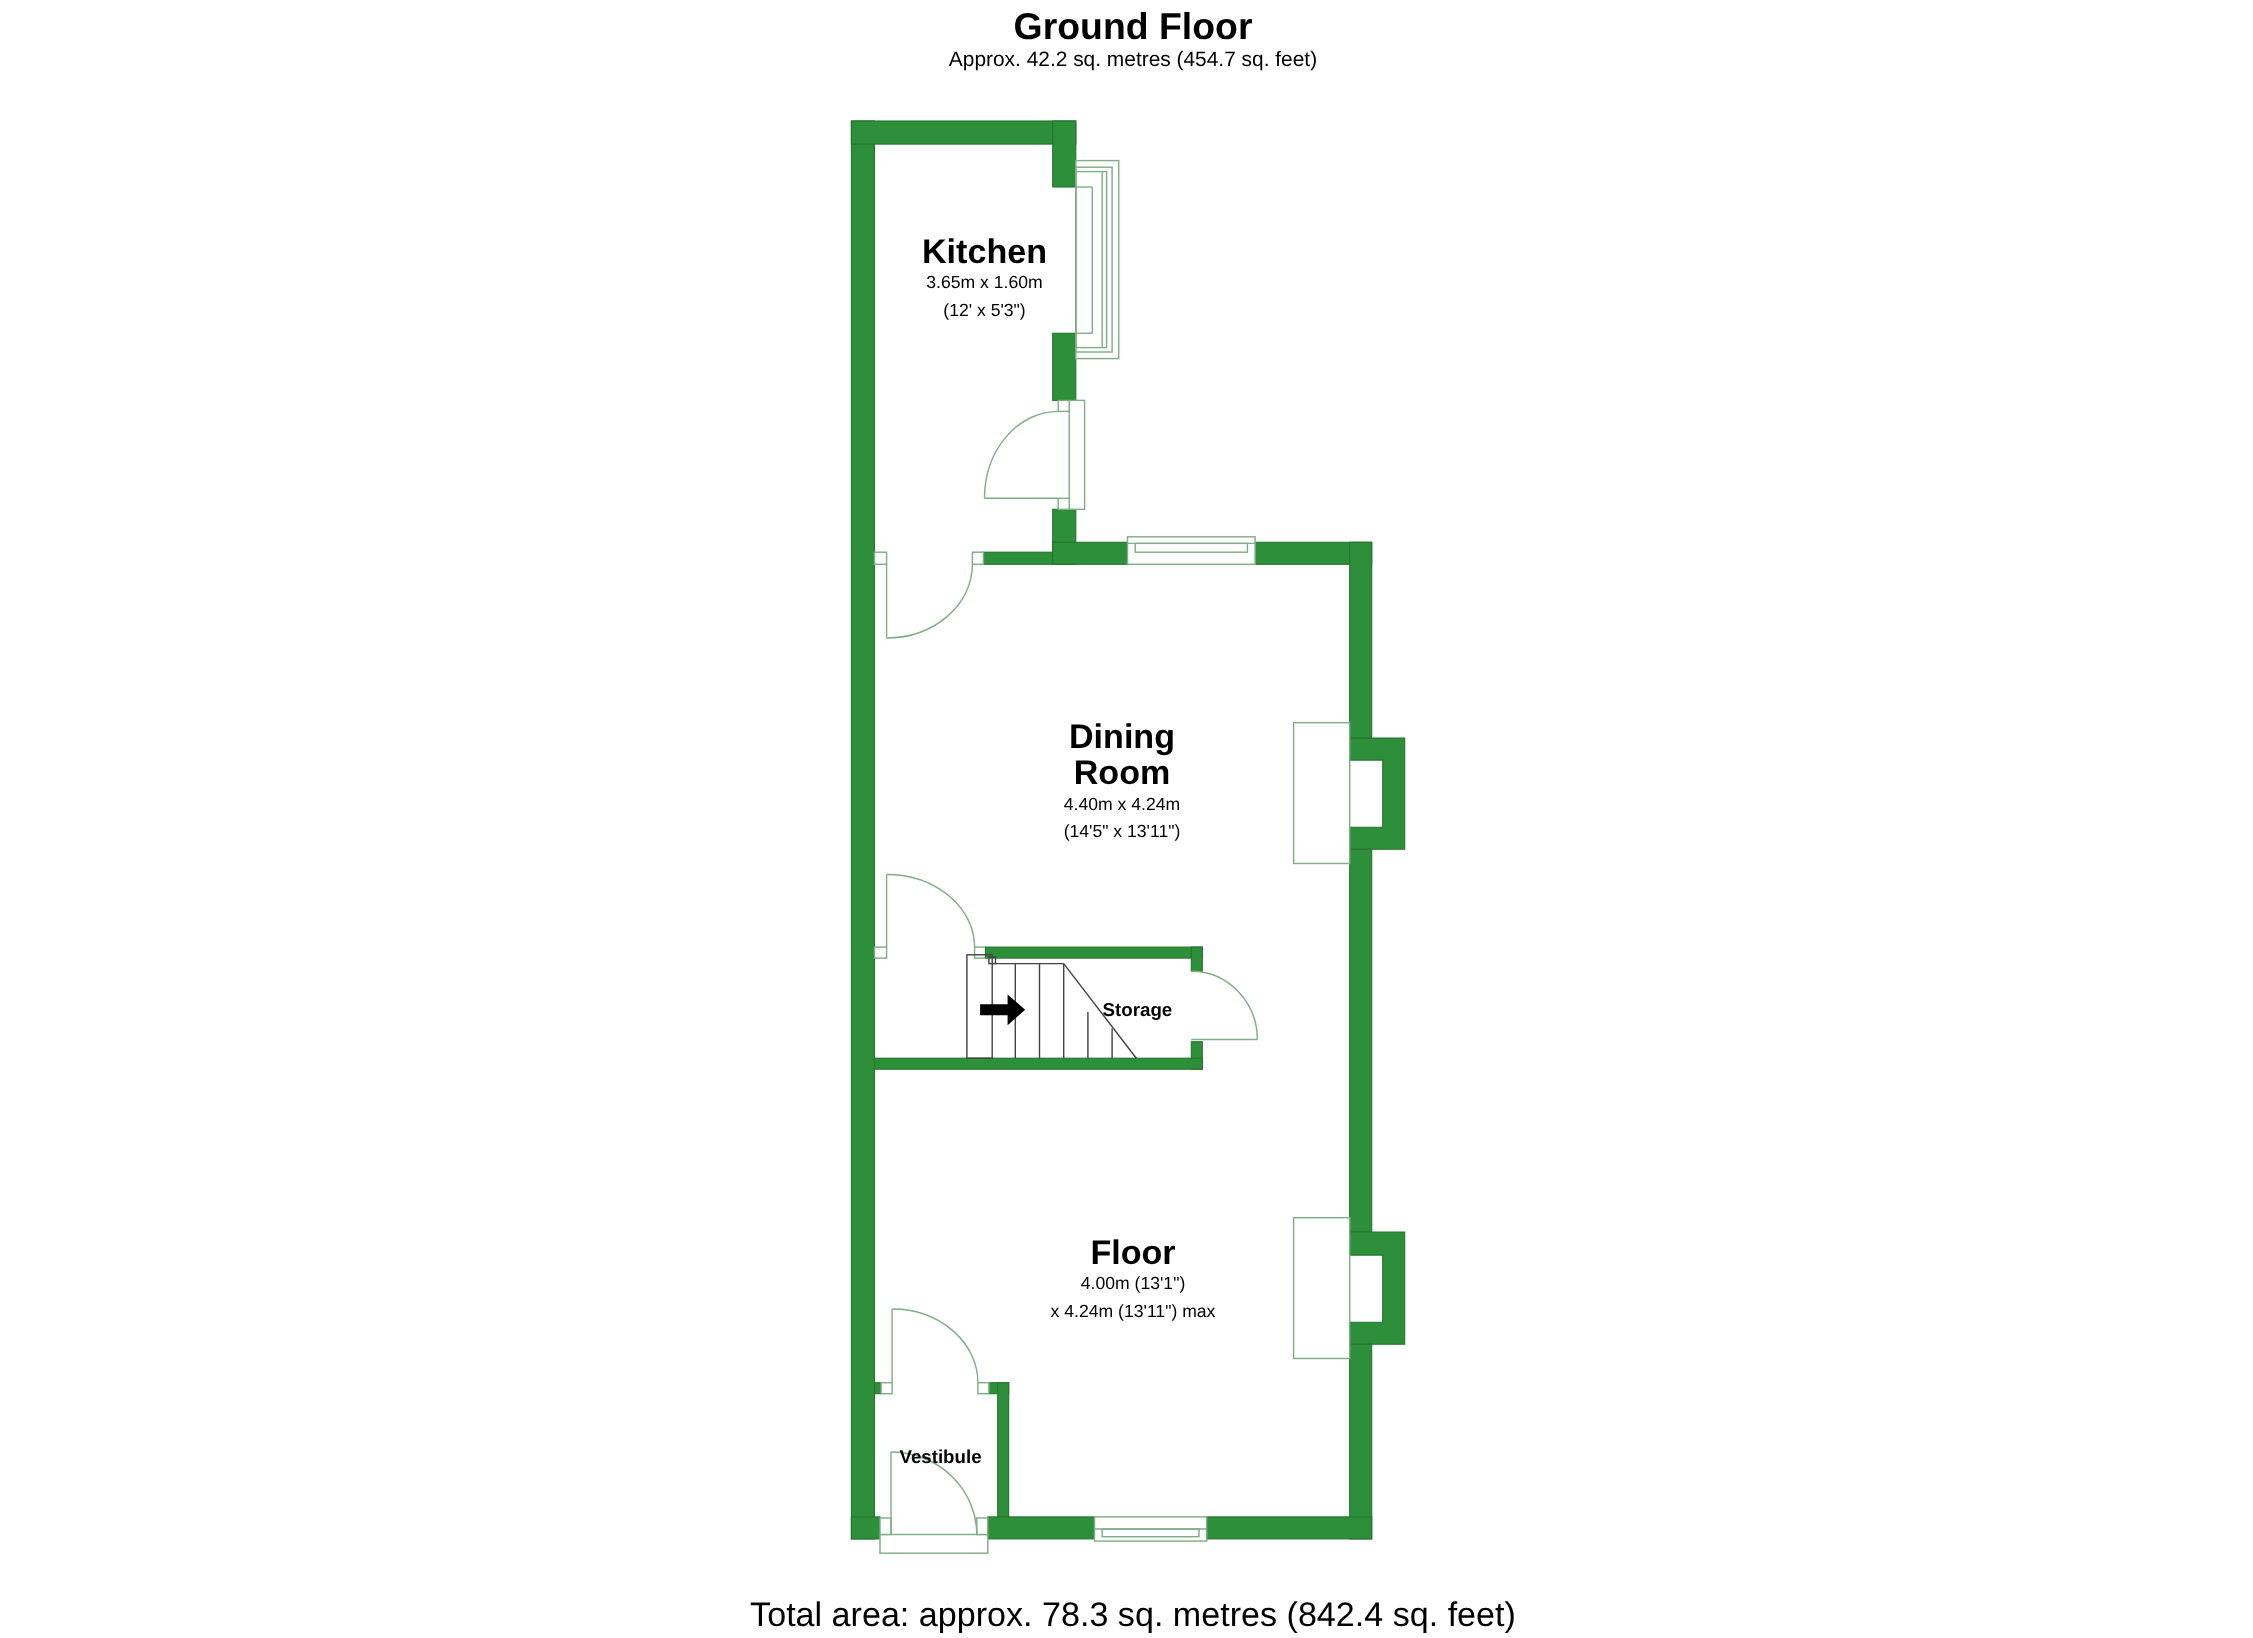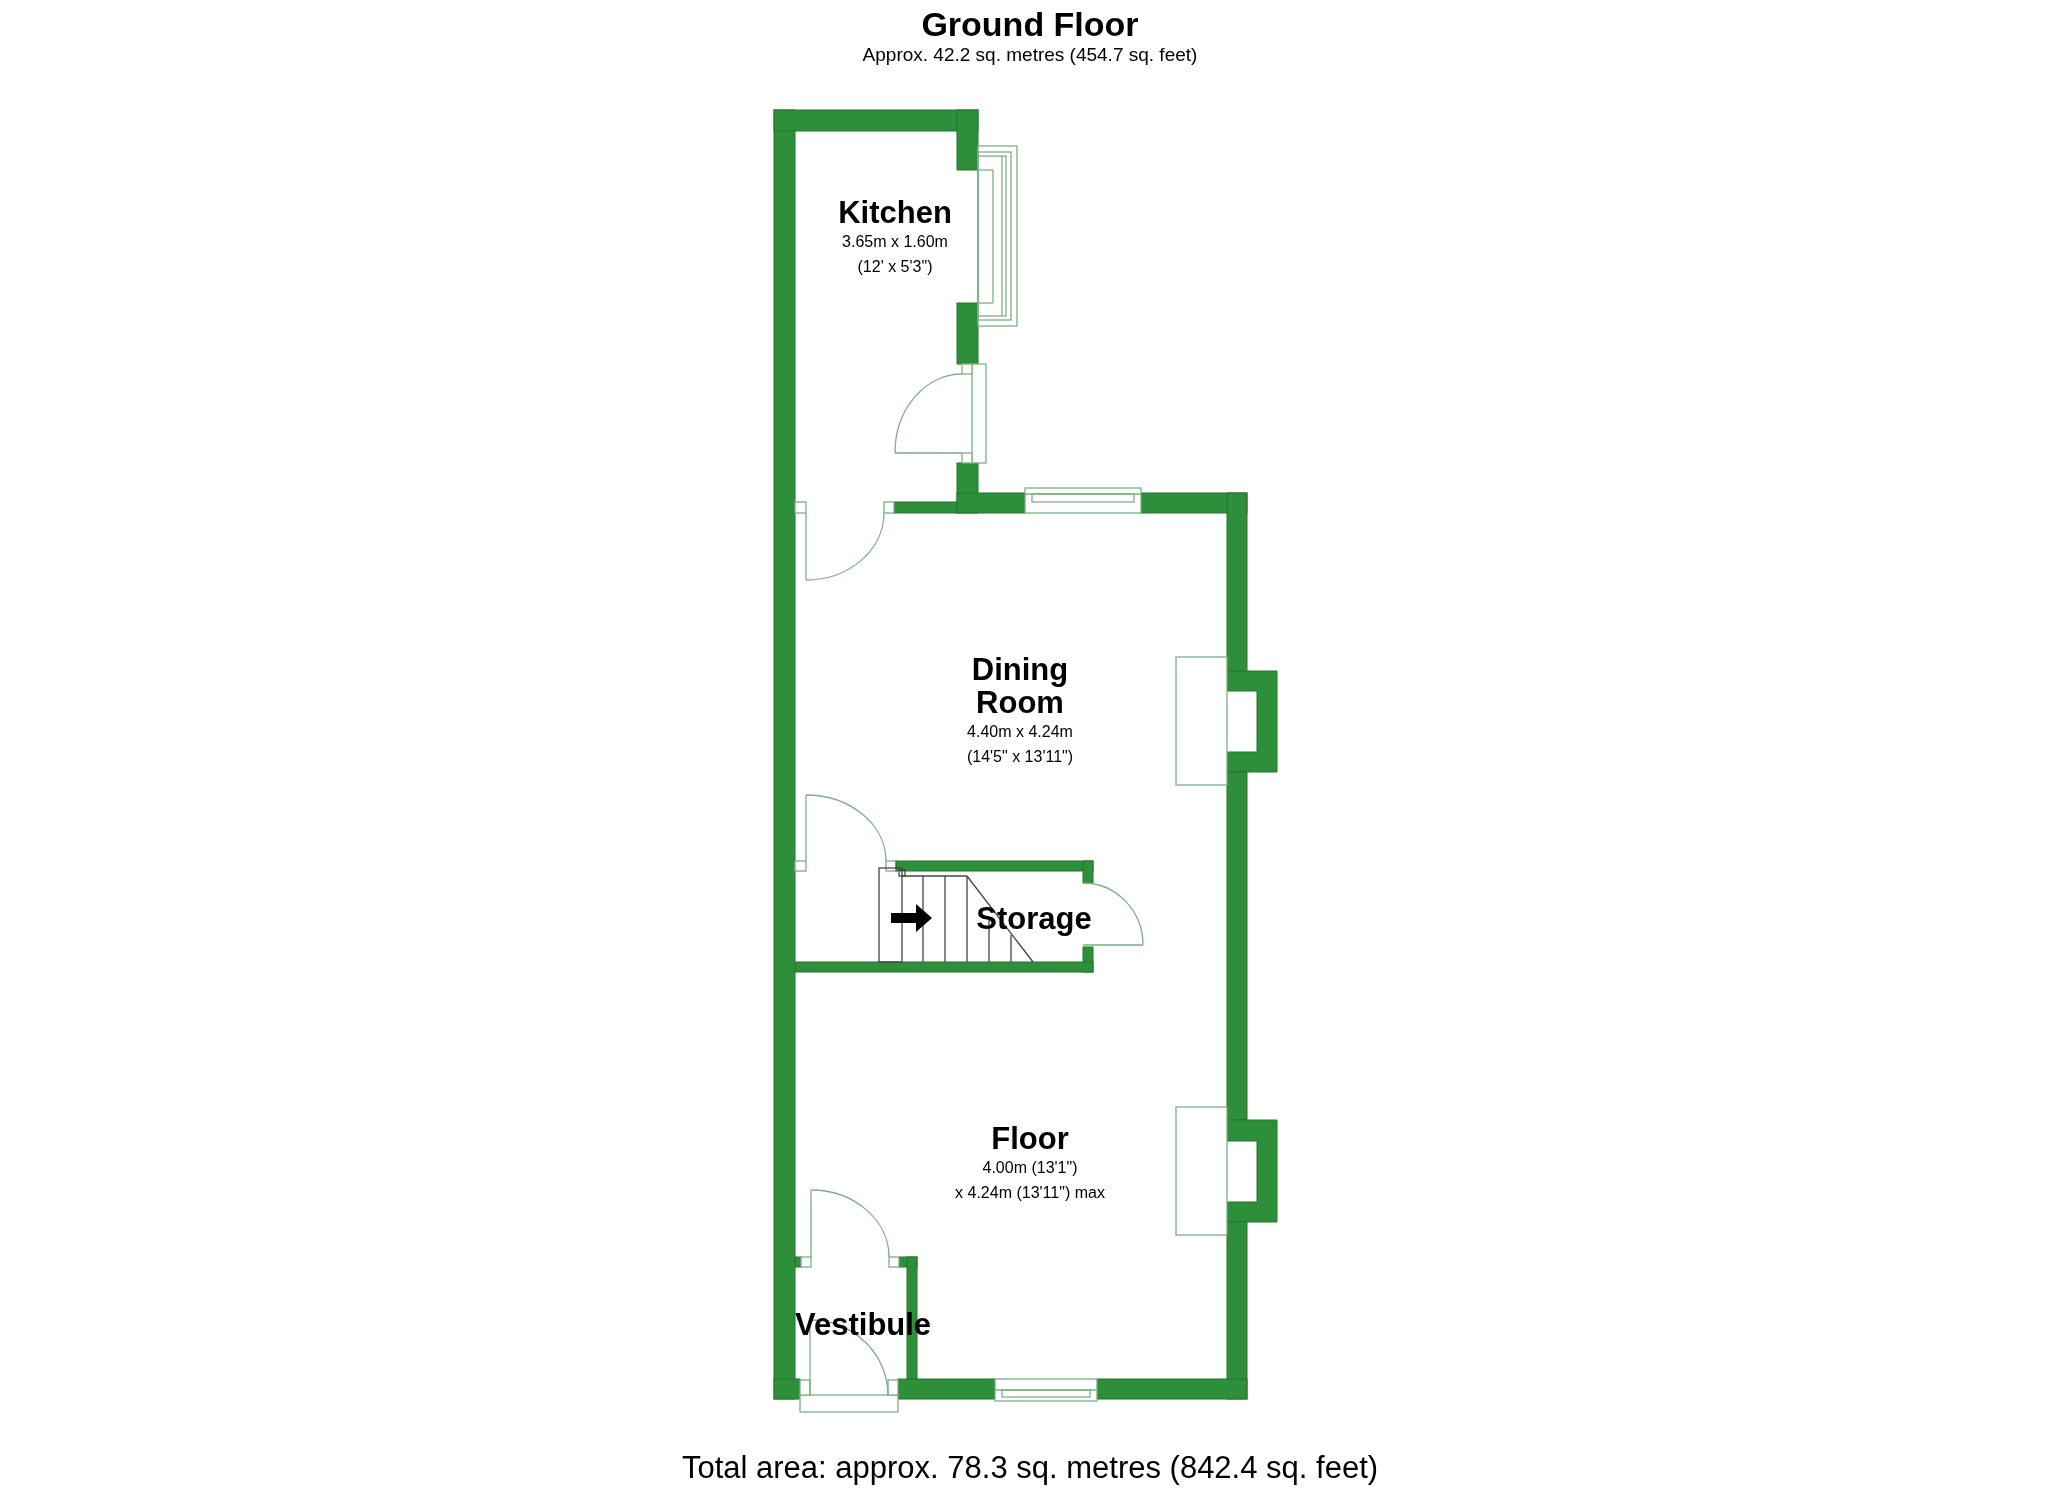--- a/index.html
+++ b/index.html
@@ -8,21 +8,21 @@
   .title { position: absolute; left: 0; width: 2060px; top: 4px; text-align: center;
            font-weight: bold; font-size: 34px; line-height: 40px; }
   .subtitle { position: absolute; left: 0; width: 2060px; top: 44px; text-align: center;
               font-size: 19px; line-height: 22px; }
   .total { position: absolute; left: 0; width: 2060px; top: 1450px; text-align: center;
            font-size: 31px; line-height: 36px; }
   svg.plan { position: absolute; left: 0; top: 0; }
   .room-label { position: absolute; text-align: center; white-space: nowrap; }
   .room-name { font-weight: bold; font-size: 31px; line-height: 33px; display: block; }
   .room-dim { font-size: 16px; line-height: 25px; display: block; }
-  .small-name { font-weight: bold; font-size: 31px; line-height: 26px; display: block; }
+  .small-name { font-weight: bold; font-size: 17px; line-height: 26px; display: block; }
   .wall { fill: #2e8f3a; stroke: #25742f; stroke-width: 1; }
   .fix { fill: #ffffff; stroke: #7fae85; stroke-width: 1.3; }
   .fixline { fill: none; stroke: #7fae85; stroke-width: 1.3; }
   .stair { fill: none; stroke: #444; stroke-width: 1.3; }
 </style>
 </head>
 <body>
 
 <div class="title">Ground Floor</div>
 <div class="subtitle">Approx. 42.2 sq. metres (454.7 sq. feet)</div>
@@ -134,21 +134,21 @@
     <path class="fixline" d="M 810 1320 A 78 75 0 0 1 888 1395"></path>
   </g>
 
   <g>
     <rect class="fix" x="995" y="1379" width="102" height="22"></rect>
     <line class="fixline" x1="995" y1="1390" x2="1097" y2="1390"></line>
     <rect class="fixline" x="1002" y="1390" width="88" height="7"></rect>
   </g>
 </svg>
 
-<div class="room-label" style="left:795px; width:200px; top:196px;">
+<div class="room-label" style="left:795px; width:200px; top:212px;">
   <span class="room-name">Kitchen</span>
   <span class="room-dim">3.65m x 1.60m</span>
   <span class="room-dim">(12' x 5'3")</span>
 </div>
 
 <div class="room-label" style="left:870px; width:300px; top:622px;margin-top:31px;">
   <span class="room-name">Dining</span>
   <span class="room-name">Room</span>
   <span class="room-dim">4.40m x 4.24m</span>
   <span class="room-dim">(14'5" x 13'11")</span>

